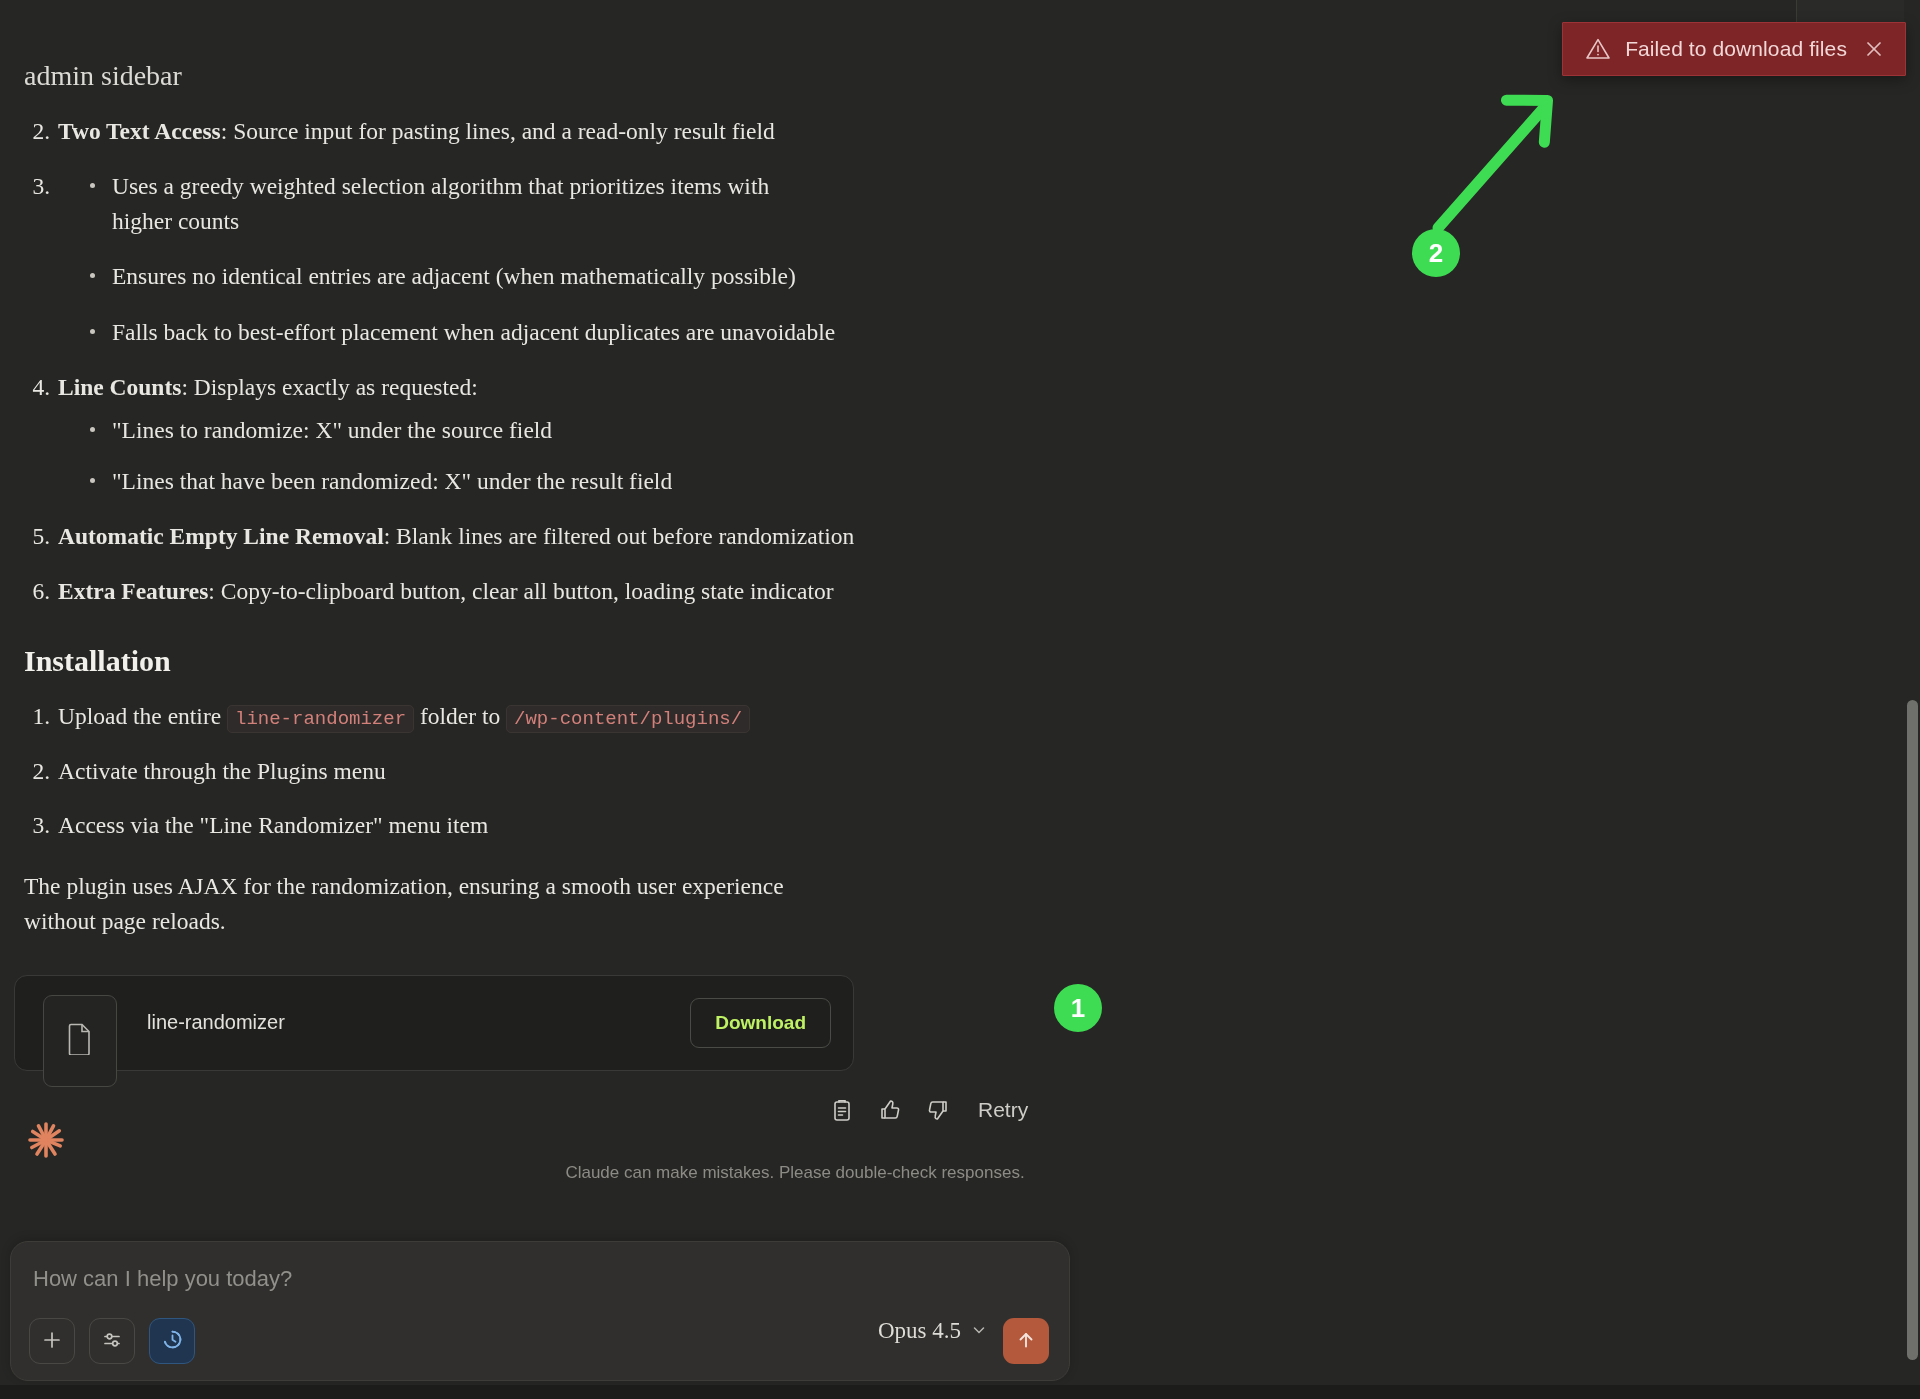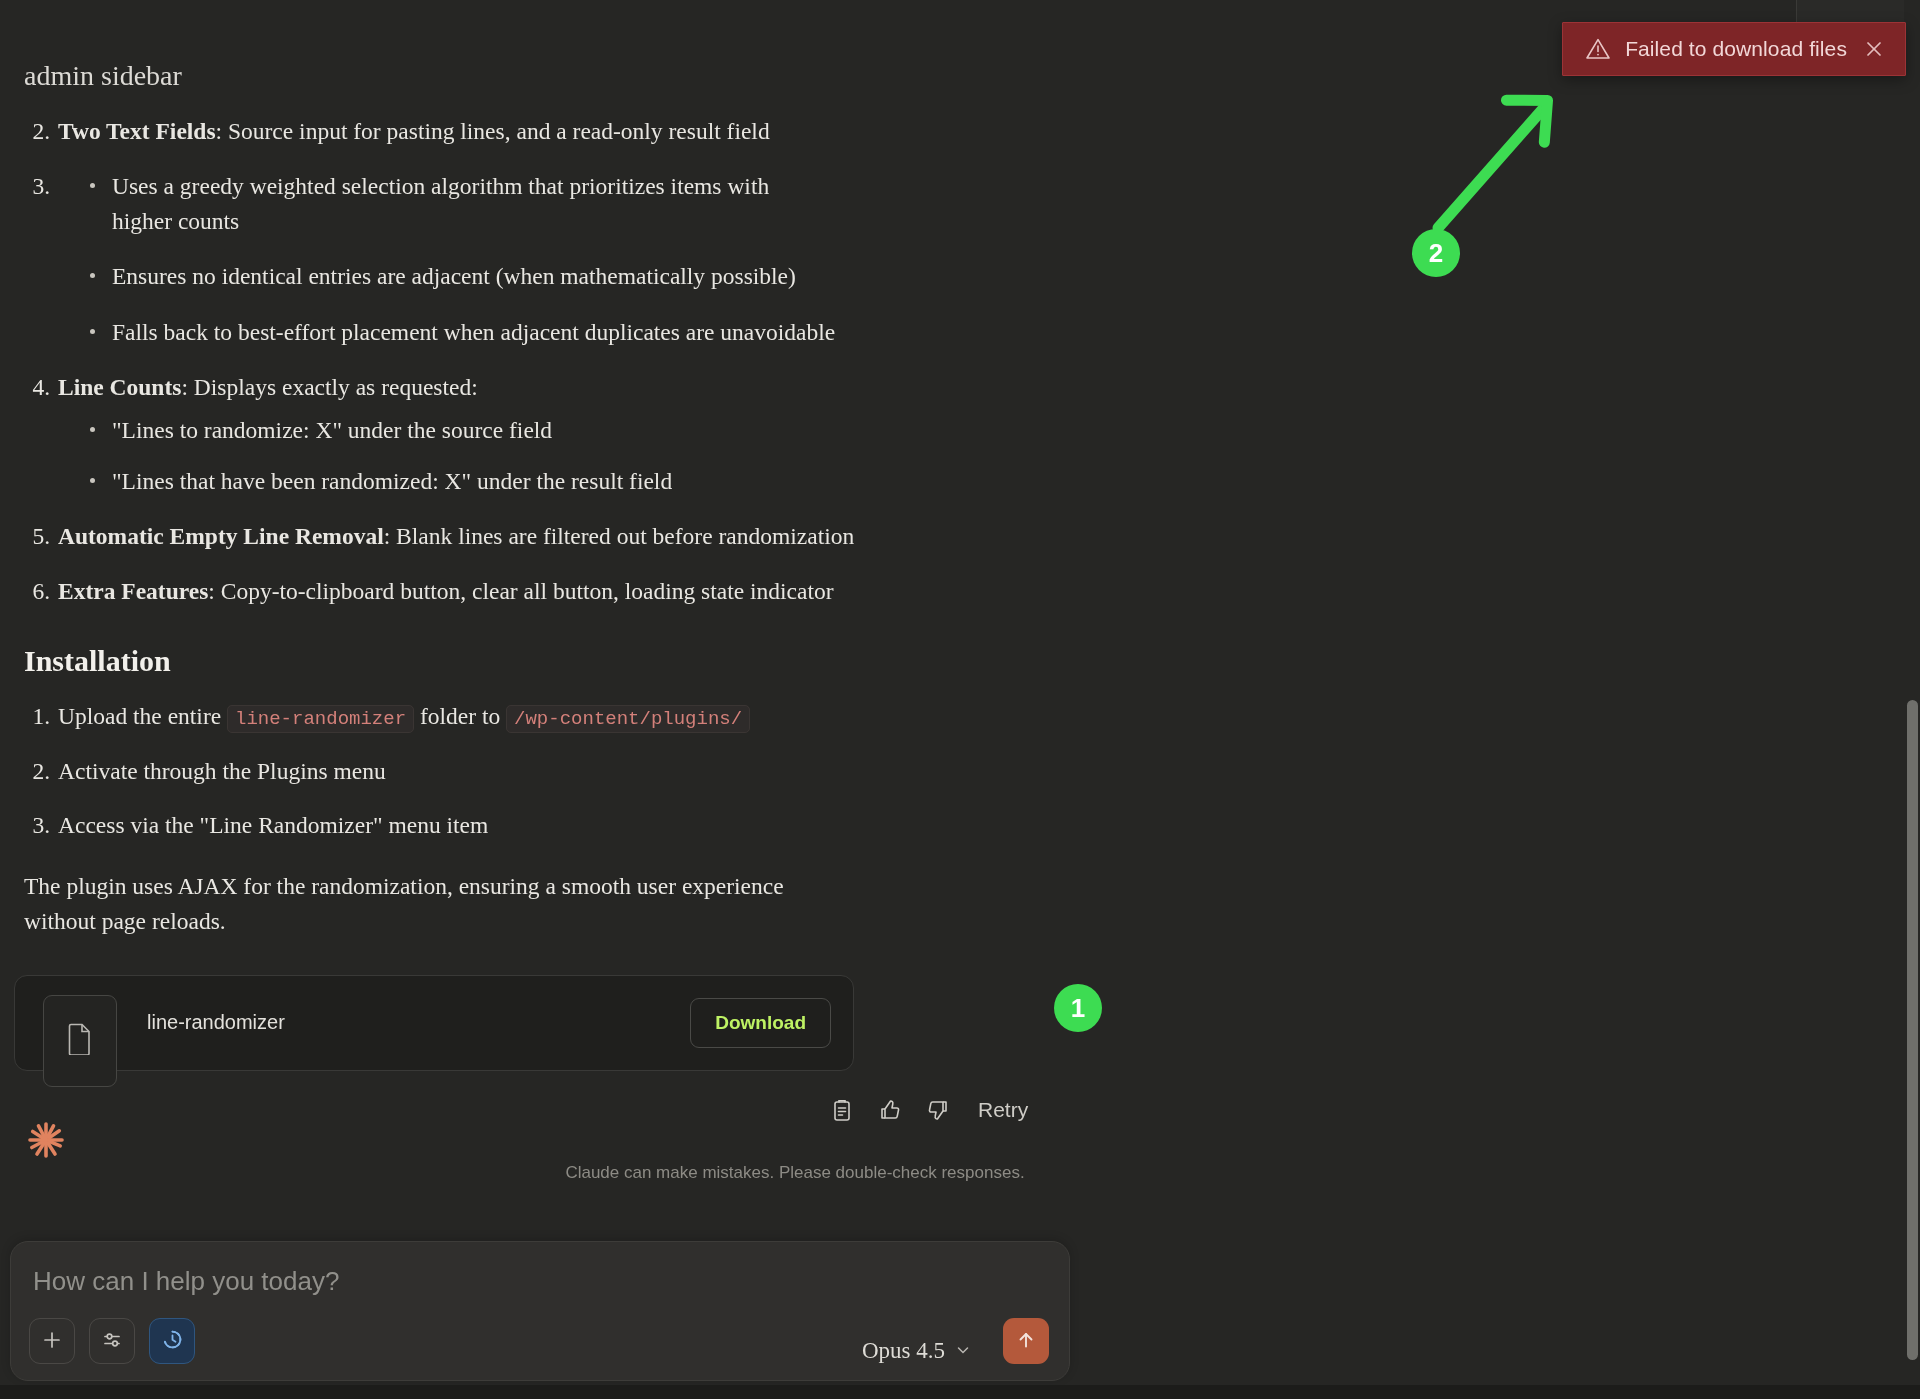--- a/index.html
+++ b/index.html
@@ -267,21 +267,21 @@
     background: #302f2d;
     border: 1px solid #3d3c39;
     border-radius: 18px;
     box-shadow: 0 -2px 10px rgba(0,0,0,.18);
   }
   .composer-input {
     position: absolute;
     left: 22px;
     top: 24px;
     font-family: "Liberation Sans", sans-serif;
-    font-size: 26px;
+    font-size: 22px;
     color: #91908b;
   }
   .composer-tools {
     position: absolute;
     left: 18px;
     bottom: 16px;
     display: flex;
     gap: 14px;
   }
   .tool-btn {
@@ -297,22 +297,22 @@
   }
   .tool-btn.active {
     background: #1f3550;
     border-color: #2f567f;
   }
   .composer-right {
     position: absolute;
     right: 20px;
     bottom: 16px;
     display: flex;
-    align-items: flex-end;
-    gap: 32px;
+    align-items: flex-start;
+    gap: 16px;
   }
   .model-select {
     display: flex;
     align-items: center;
     gap: 10px;
     font-family: "Liberation Serif", serif;
     font-size: 23px;
     color: #dedcd6;
     cursor: pointer;
   }
@@ -364,21 +364,21 @@
 
 <div class="conversation">
 
   <div class="continued-line">admin sidebar</div>
 
   <div class="prose">
     <ol class="main-list">
 
       <li>
         <span class="num">2.</span>
-        <span class="li-text"><b>Two Text Fields</b><span>: Source input for pasting lines, and a read-only result field</span></span>
+        <span class="li-text"><b>Two Text Access</b><span>: Source input for pasting lines, and a read-only result field</span></span>
       </li>
 
       <li>
         <span class="num">3.</span>
         <ul class="sub-list">
           <li style="width:710px">Uses a greedy weighted selection algorithm that prioritizes items with higher counts</li>
           <li>Ensures no identical entries are adjacent (when mathematically possible)</li>
           <li>Falls back to best-effort placement when adjacent duplicates are unavoidable</li>
         </ul>
       </li>

